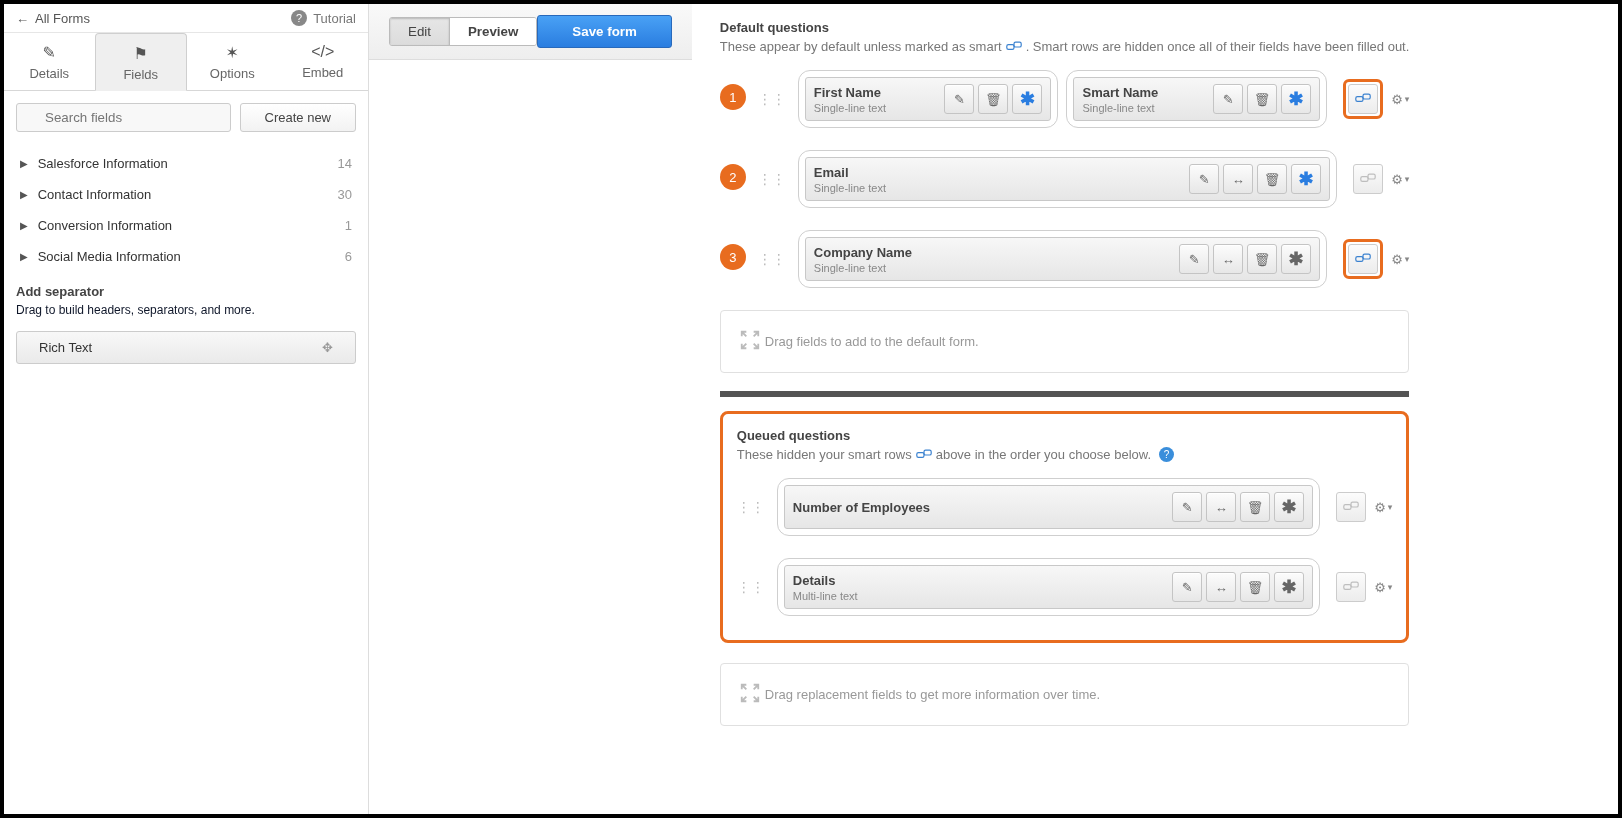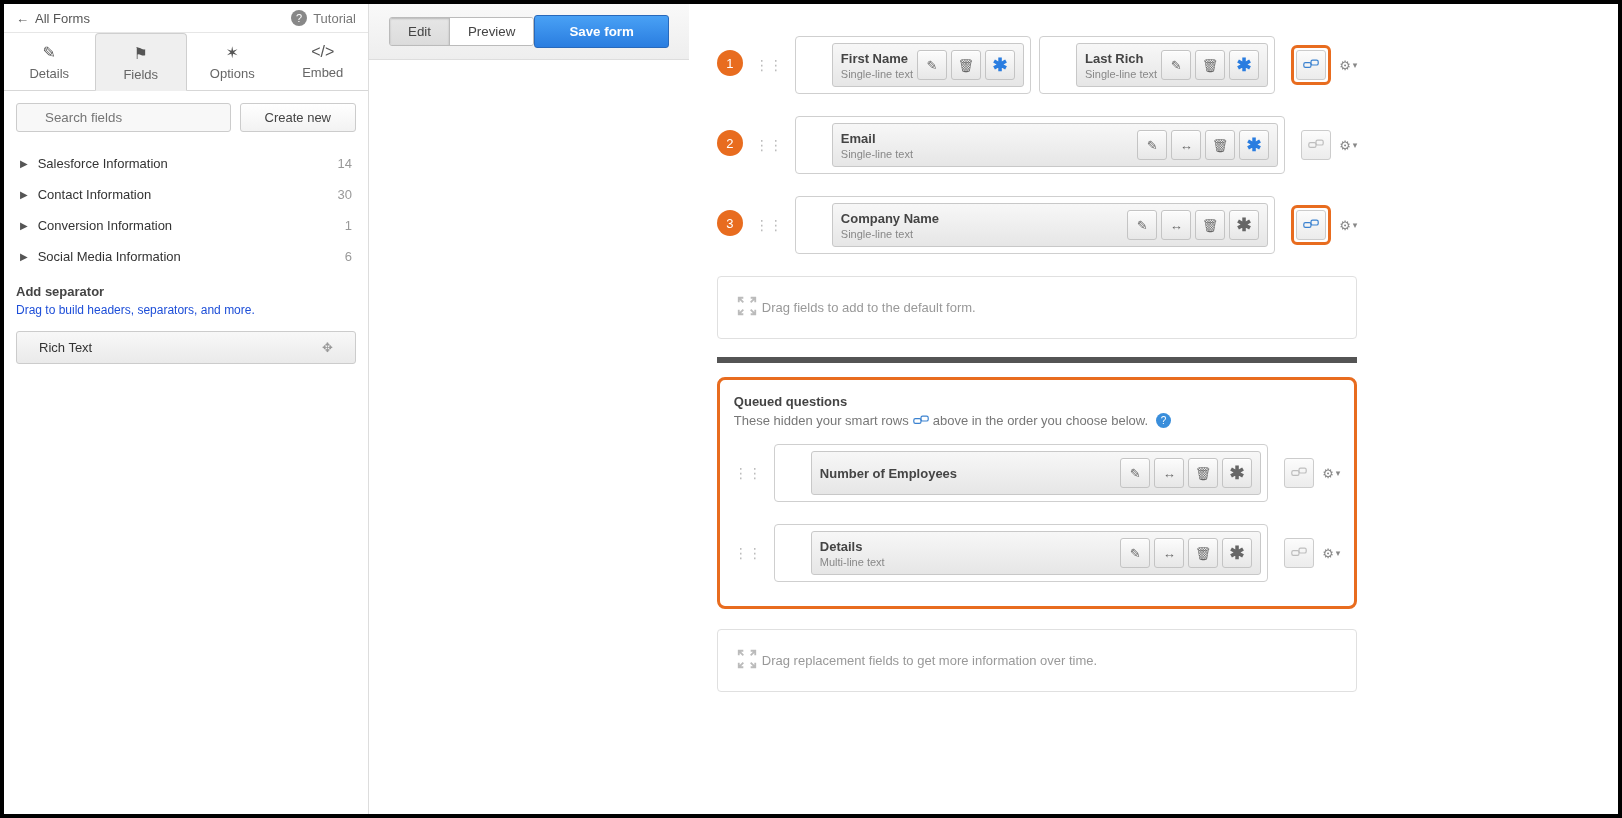--- a/index.html
+++ b/index.html
@@ -18,39 +18,39 @@
 .search-input { flex: 1; border: 1px solid #ccc; border-radius: 3px; padding: 6px 8px 6px 28px; background: #f8f8f8; position: relative; }
 .search-wrap { flex: 1; position: relative; }
 .search-wrap .sicon { position: absolute; left: 8px; top: 7px; color: #888; }
 .btn { border: 1px solid #ccc; background: linear-gradient(#fff,#f2f2f2); border-radius: 3px; padding: 6px 24px; cursor: pointer; color: #444; font-size: 13px; }
 .list { padding: 4px 12px; }
 .list-item { display: flex; align-items: center; padding: 8px 4px; color: #333; cursor: pointer; }
 .list-item .arrow { color: #555; font-size: 10px; margin-right: 10px; }
 .list-item .count { margin-left: auto; color: #999; }
 .sep-block { padding: 8px 12px 4px; }
 .sep-title { font-weight: 600; color: #444; font-size: 13px; }
-.sep-sub { color: #1d4ed8; font-size: 12px; margin-top: 4px; }
+.sep-sub { color: #0f172a; font-size: 12px; margin-top: 4px; }
 .rich { margin: 10px 12px; background: linear-gradient(#f8f8f8,#eaeaea); border: 1px solid #ccc; border-radius: 3px; padding: 8px 22px; display: flex; align-items: center; }
 .rich .grip { margin-left: auto; color: #999; }
 .main { flex: 1; background: #fff; display: flex; flex-direction: row; overflow-y: auto; }
 .topbar { height: 56px; background: linear-gradient(#f9f9f9,#eeeeee); border-bottom: 1px solid #ddd; display: flex; align-items: center; padding: 0 20px; }
 .segctl { margin: 0 auto; display: inline-flex; border: 1px solid #bbb; border-radius: 3px; overflow: hidden; }
 .segbtn { padding: 6px 18px; background: #fff; color: #444; cursor: pointer; border: none; }
 .segbtn.active { background: linear-gradient(#e6e6e6,#dcdcdc); box-shadow: inset 0 1px 2px rgba(0,0,0,.2); }
-.segbtn + .segbtn { border-left: 1px solid #bbb; }
+.segbtn + .segbtn { border-left: 1px solid #bbb; font-weight: bold; }
 .savebtn { background: linear-gradient(#49a1f5,#2a7de0); color: #fff; border: 1px solid #2869bb; font-weight: 600; padding: 8px 34px; border-radius: 3px; cursor: pointer; }
 .content { padding: 16px 28px; }
 .sec-title { font-weight: 600; color: #444; }
 .sec-sub { color: #777; margin-top: 4px; font-size: 13px; display: flex; align-items: center; gap: 4px; flex-wrap: wrap; }
 .link-icon { display: inline-flex; align-items: center; justify-content: center; width: 16px; height: 14px; color: #3b82d0; }
 .row-group { margin-top: 16px; }
 .row { display: flex; align-items: stretch; gap: 8px; margin-bottom: 22px; }
 .callout { width: 26px; height: 26px; border-radius: 50%; background: #e86c1f; color: #fff; font-size: 13px; display: flex; align-items: center; justify-content: center; margin-top: 14px; margin-right: 4px; }
 .drag-dots { color: #bbb; font-size: 14px; line-height: 1; align-self: center; margin-right: 4px; cursor: grab; }
-.fieldbox { flex: 1; border: 1px solid #cfcfcf; border-radius: 4px; overflow: hidden; padding-left: 30px; }
+.fieldbox { flex: 1; border: 1px solid #cfcfcf; border-radius: 12px; overflow: hidden; }
 .fieldbar { background: linear-gradient(#f7f7f7,#e6e6e6); border: 1px solid #c8c8c8; border-radius: 3px; margin: 6px; display: flex; align-items: center; padding: 6px 8px; }
 .finfo { flex: 1; }
 .fname { font-weight: 600; color: #444; font-size: 13px; }
 .ftype { color: #888; font-size: 11px; margin-top: 2px; }
 .iconbtn { width: 30px; height: 30px; border: 1px solid #c4c4c4; background: linear-gradient(#fcfcfc,#e7e7e7); border-radius: 3px; margin-left: 4px; display: flex; align-items: center; justify-content: center; cursor: pointer; color: #666; box-shadow: inset 0 1px 0 #fff; }
 .iconbtn.req { color: #2a7de0; font-size: 18px; font-weight: bold; }
 .iconbtn.req-gray { color: #666; font-size: 18px; font-weight: bold; }
 .rightctl { display: flex; align-items: center; margin-left: 8px; gap: 2px; }
 .smallbtn { width: 30px; height: 30px; border: 1px solid #ccc; background: linear-gradient(#fcfcfc,#ececec); border-radius: 3px; display: flex; align-items: center; justify-content: center; cursor: pointer; color: #666; }
 .gear { display: flex; align-items: center; gap: 2px; color: #888; margin-left: 6px; cursor: pointer; }
@@ -149,20 +149,31 @@
   <main class="main">
     <div class="topbar">
       <div class="segctl">
         <button class="segbtn active">Edit</button>
         <button class="segbtn">Preview</button>
       </div>
       <button class="savebtn">Save form</button>
     </div>
 
     <div class="content">
+      <div class="sec-title">Default questions</div>
+      <div class="sec-sub">
+        <span>These appear by default unless marked as smart</span>
+        <span class="link-icon">
+          <svg class="link-svg" viewBox="0 0 20 14">
+              <rect class="r" x="1" y="4" width="9" height="6" rx="2"></rect>
+              <rect class="r" x="10" y="1" width="9" height="6" rx="2"></rect>
+            </svg>
+        </span>
+        <span>. Smart rows are hidden once all of their fields have been filled out.</span>
+      </div>
 
       <div class="row-group">
 
         <div class="row">
           <div class="callout">1</div>
           <span class="drag-dots">⋮⋮</span>
           <div class="fieldbox">
             <div class="fieldbar">
               <div class="finfo">
                 <div class="fname">First Name</div>
@@ -175,21 +186,21 @@
                   <span>🗑</span>
                 </div>
               <div class="iconbtn req">
                   <span>✱</span>
                 </div>
             </div>
           </div>
           <div class="fieldbox">
             <div class="fieldbar">
               <div class="finfo">
-                <div class="fname">Last Rich</div>
+                <div class="fname">Smart Name</div>
                 <div class="ftype">Single-line text</div>
               </div>
               <div class="iconbtn">
                   <span>✎</span>
                 </div>
               <div class="iconbtn">
                   <span>🗑</span>
                 </div>
               <div class="iconbtn req">
                   <span>✱</span>

